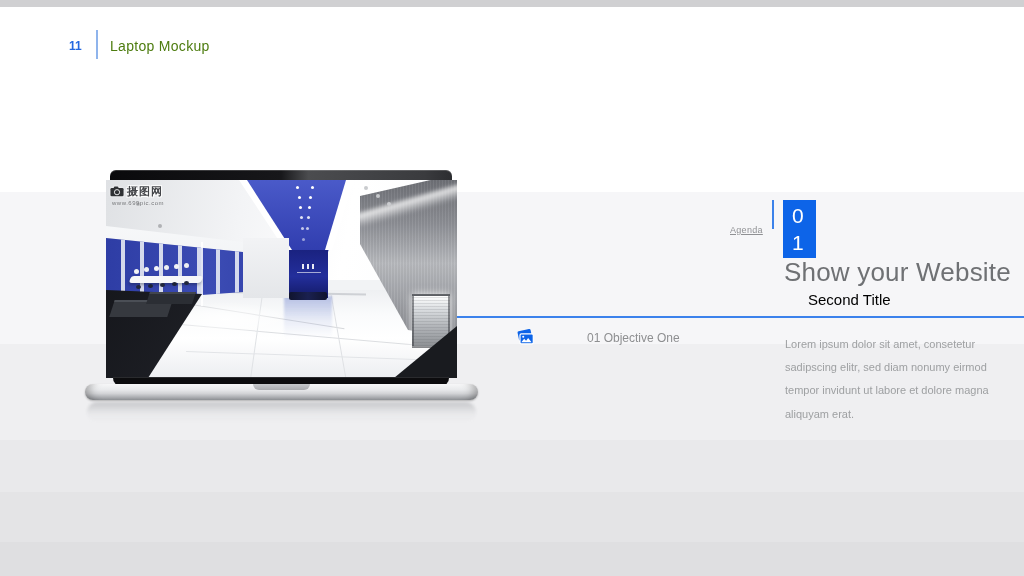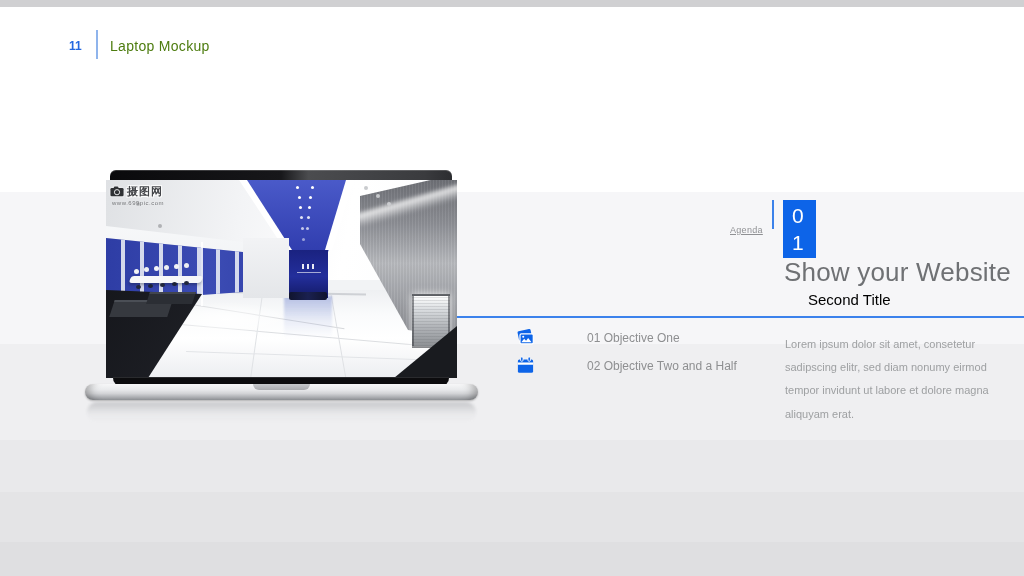--- a/index.html
+++ b/index.html
@@ -186,31 +186,20 @@
         <svg viewBox="0 0 20 20">
             <g transform="rotate(-12 9 7)">
               <rect x="2.2" y="2.2" width="14" height="10" rx="1.4" fill="#0d64e8"></rect>
             </g>
             <rect x="4.2" y="6.2" width="14" height="10.5" rx="1.4" fill="#0d64e8" stroke="#fff" stroke-width="1.3"></rect>
             <path d="M5.6 15 L8.6 11.2 L10.6 13.4 L12.8 10.6 L16.4 15 Z" fill="#fff"></path>
             <circle cx="7.6" cy="9.2" r="1.1" fill="#fff"></circle>
           </svg>
       </span>
       <span class="obj-label">01 Objective One</span>
-    </div>
-    <div class="obj-row">
-      <span class="obj-icon">
-        <svg viewBox="0 0 20 20">
-            <rect x="2" y="3.6" width="16" height="14" rx="1.6" fill="#0d64e8"></rect>
-            <rect x="2" y="6.8" width="16" height="2.4" fill="#fff"></rect>
-            <rect x="4.8" y="1" width="2.6" height="4.6" rx="1.2" fill="#0d64e8" stroke="#fff" stroke-width="0.9"></rect>
-            <rect x="12.6" y="1" width="2.6" height="4.6" rx="1.2" fill="#0d64e8" stroke="#fff" stroke-width="0.9"></rect>
-          </svg>
-      </span>
-      <span class="obj-label">02 Objective Two and a Half</span>
     </div>
   </div>
 
   <div class="abs lorem">
     <div class="lorem-line">Lorem ipsum dolor sit amet, consetetur</div>
     <div class="lorem-line">sadipscing elitr, sed diam nonumy eirmod</div>
     <div class="lorem-line">tempor invidunt ut labore et dolore magna</div>
     <div class="lorem-line">aliquyam erat.</div>
   </div>
 

